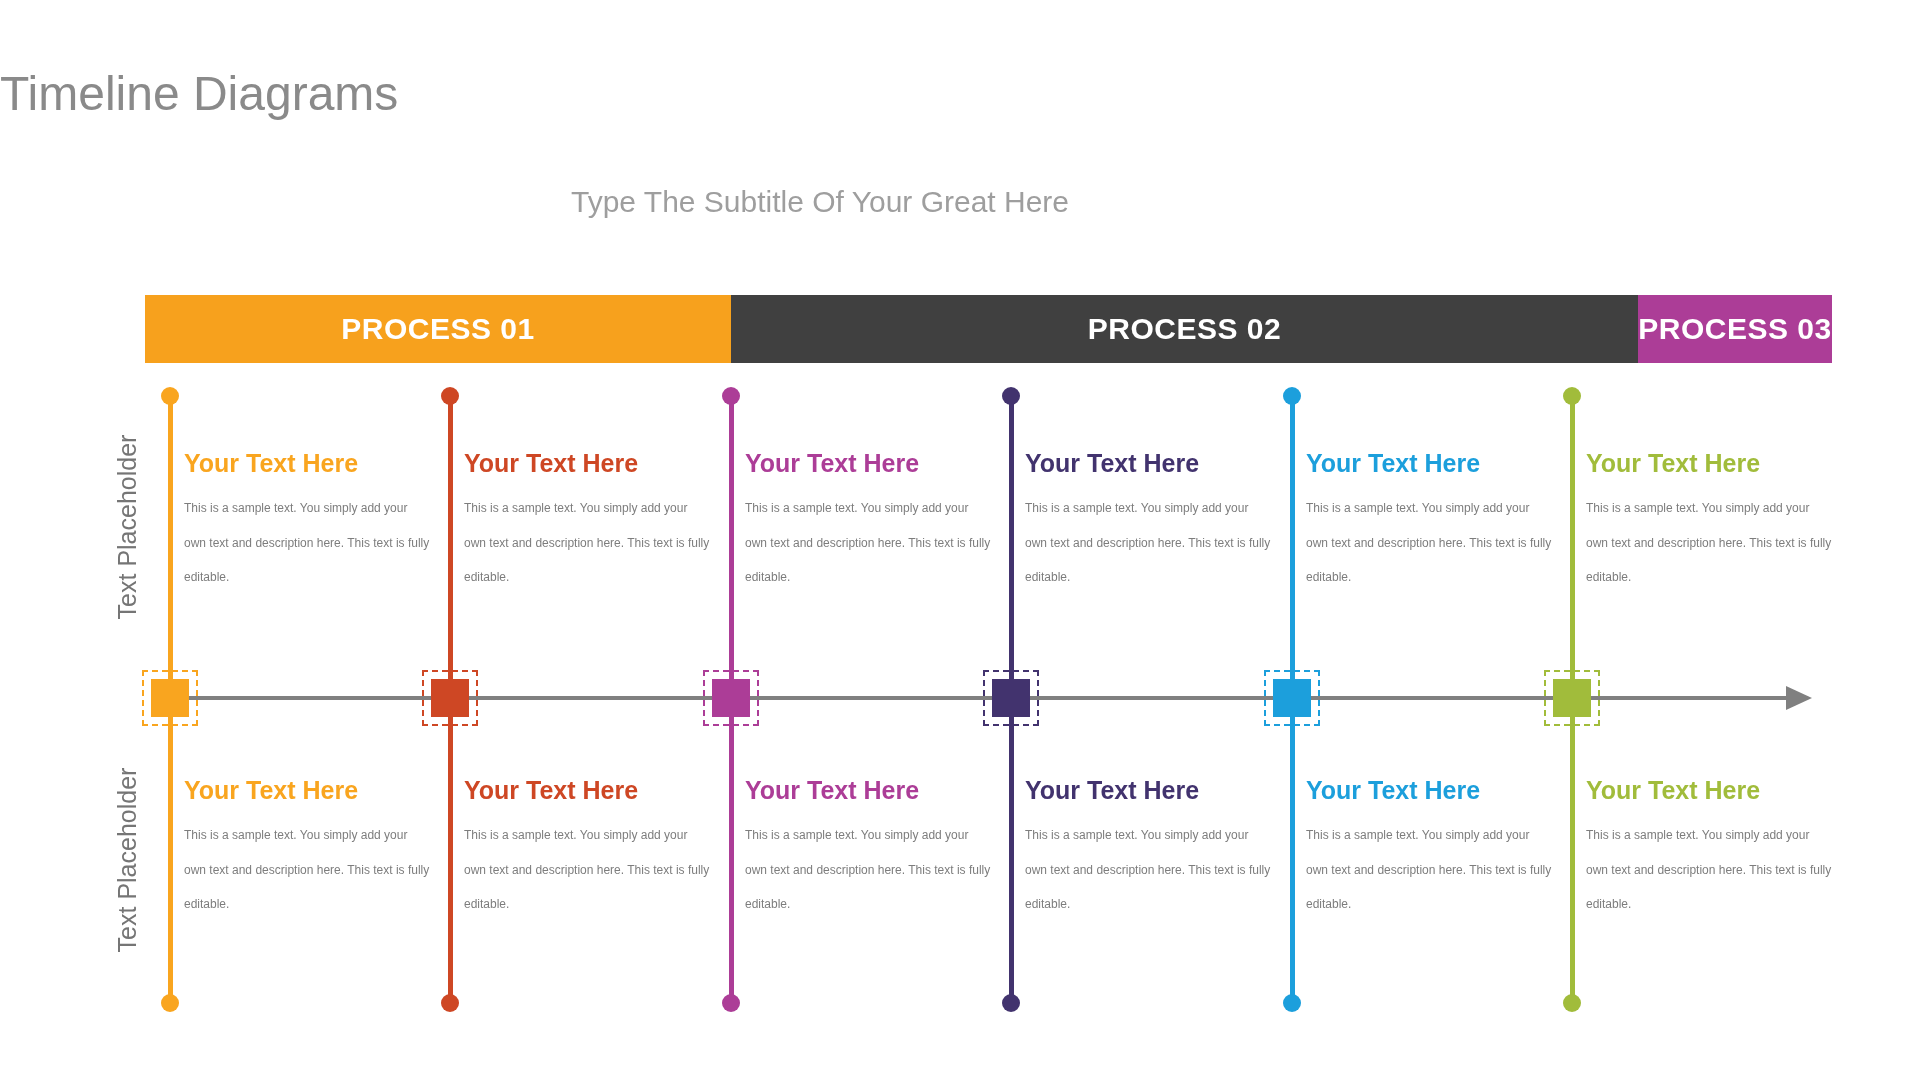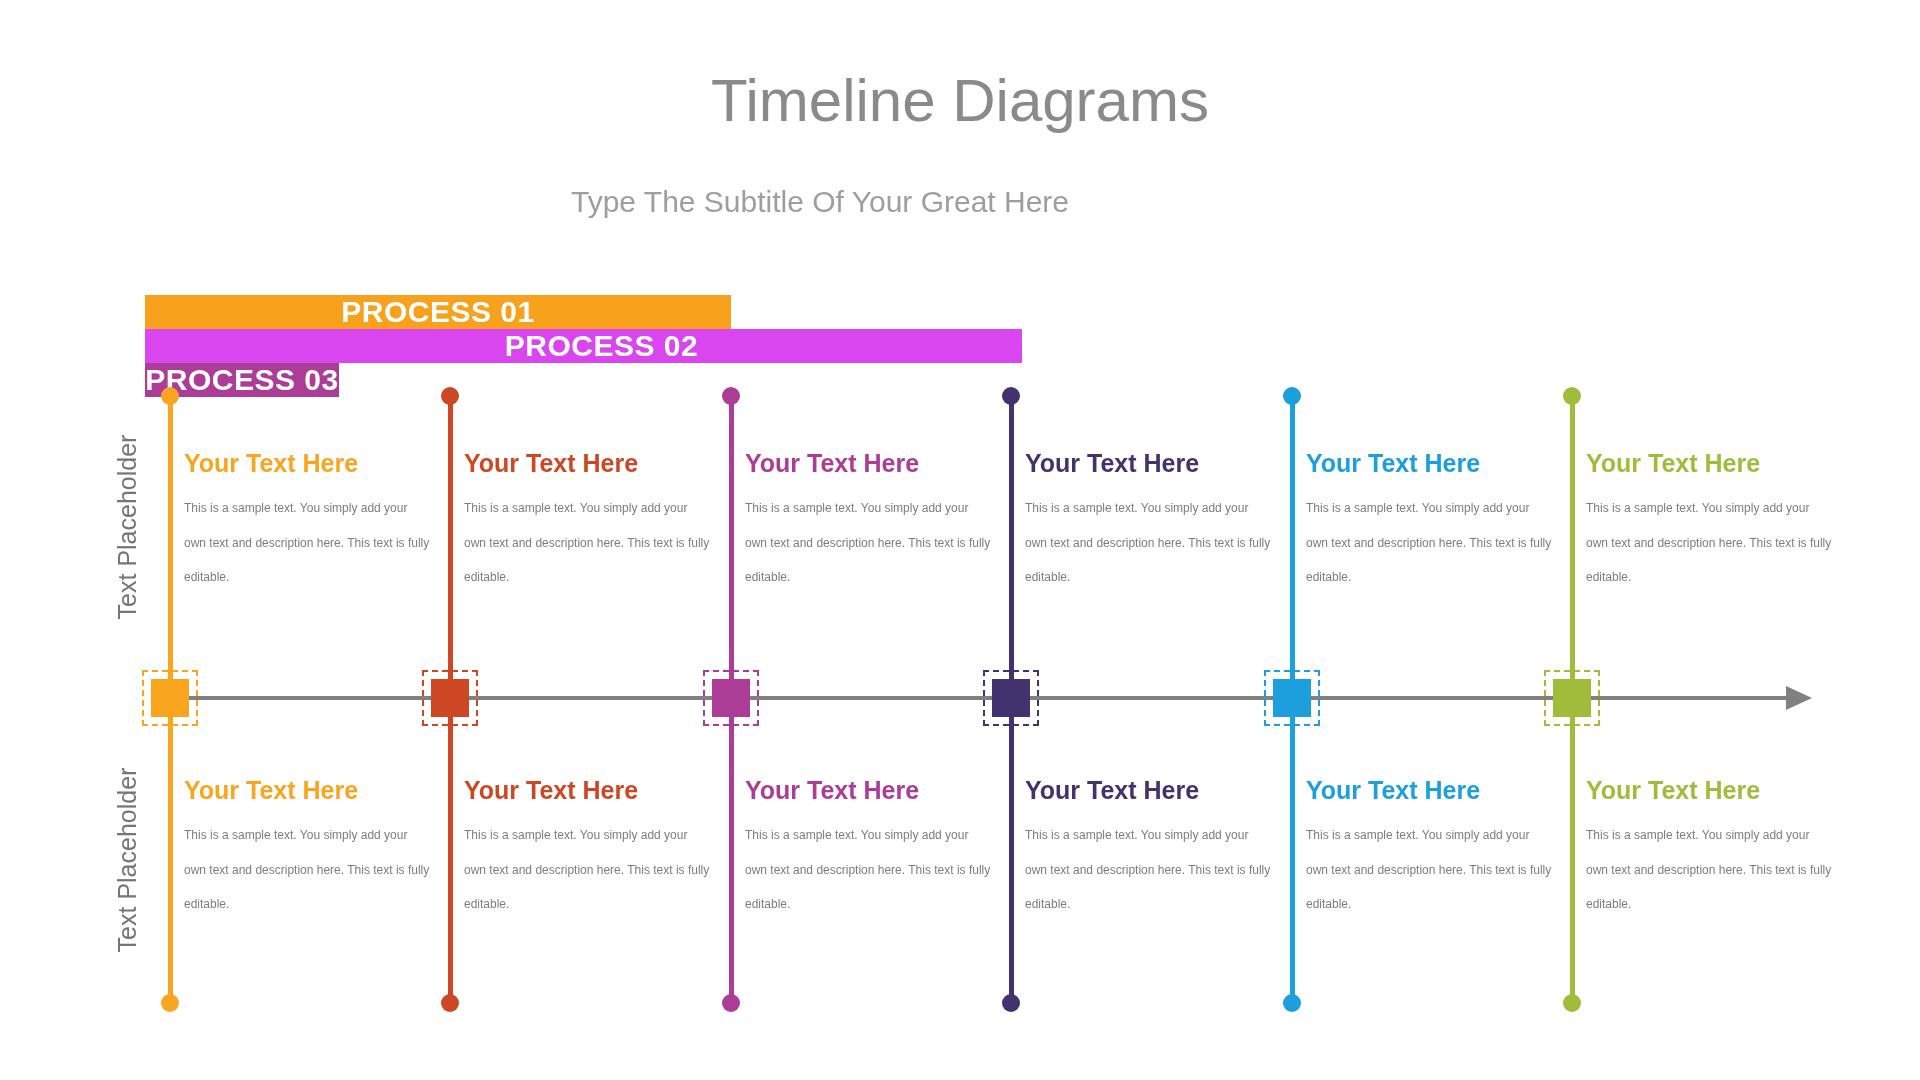--- a/index.html
+++ b/index.html
@@ -5,32 +5,32 @@
   html,body { margin:0; padding:0; background:#ffffff; }
   .canvas {
     position:relative; width:1920px; height:1080px;
     background:#ffffff; overflow:hidden;
     font-family:"Liberation Sans", sans-serif;
   }
 
   
   .title {
     position:absolute; top:66px; left:0; width:1920px;
-    text-align:center; font-size:60px; font-weight:400;
+    font-size:48px; font-weight:400;
     color:#8a8a8a; letter-spacing:0px;
   }
   .subtitle {
     position:absolute; top:185px; left:0; width:1640px;
     text-align:center; font-size:30px; font-weight:400; color:#9e9e9e;
   }
 
   
   .process-bar {
     position:absolute; top:295px; left:145px; height:68px;
-    display:flex; flex-direction:column;
+    display:flex; flex-direction:row;
   }
   .process-seg {
     height:68px; display:flex; align-items:center; justify-content:center;
   }
   .process-label {
     color:#ffffff; font-size:30px; font-weight:700; letter-spacing:0.5px;
   }
 
   
   .hline {
@@ -91,21 +91,21 @@
 
 <div class="canvas">
 
   <div class="title">Timeline Diagrams</div>
   <div class="subtitle">Type The Subtitle Of Your Great Here</div>
 
   <div class="process-bar">
     <div class="process-seg" style="width: 586px; background: rgb(247, 161, 29);">
       <span class="process-label">PROCESS 01</span>
     </div>
-    <div class="process-seg" style="width: 841px; background: #d946ef; padding-left: 36px;">
+    <div class="process-seg" style="width: 907px; background: #404040;">
       <span class="process-label">PROCESS 02</span>
     </div>
     <div class="process-seg" style="width: 194px; background: rgb(172, 61, 151);">
       <span class="process-label">PROCESS 03</span>
     </div>
   </div>
 
   <div class="vlabel top-label">Text Placeholder</div>
   <div class="vlabel bottom-label">Text Placeholder</div>
 

